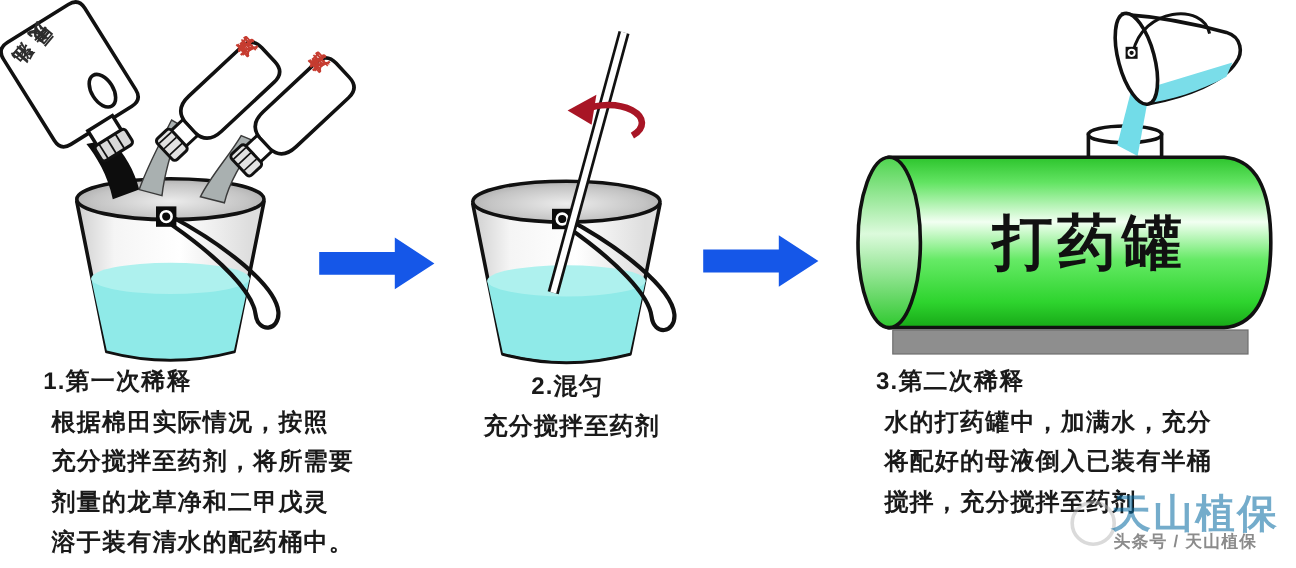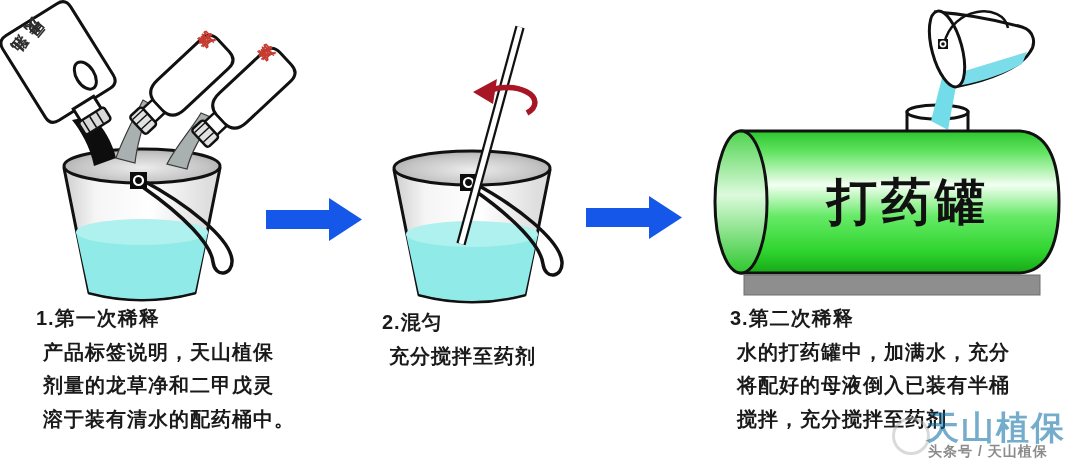--- a/index.html
+++ b/index.html
@@ -155,27 +155,28 @@
   </svg>
 
   <div class="v-label jug-col" style="left:41px;top:38px;">二甲戊灵</div>
   <div class="v-label jug-col" style="left:27px;top:56px;">乳油</div>
   <div class="v-label bottle-lab" style="left:184px;top:51px;">龙草净</div>
   <div class="v-label bottle-lab" style="left:244px;top:64px;">龙草净</div>
 
   <div class="step-block" style="left:36px;top:302px;">
     <div class="step-title">1.第一次稀释</div>
     <div class="step-lines">
-      <div>产品标签说明，天山植保</div>
+      <div>根据棉田实际情况，按照</div>
+      <div>充分搅拌至药剂，将所需要</div>
       <div>剂量的龙草净和二甲戊灵</div>
       <div>溶于装有清水的配药桶中。</div>
     </div>
   </div>
 
-  <div class="step-block" style="left:382px;top:306px;">
+  <div class="step-block" style="left:396px;top:306px;text-align:center;">
     <div class="step-title">2.混匀</div>
     <div class="step-lines">
       <div>充分搅拌至药剂</div>
     </div>
   </div>
 
   <div class="step-block" style="left:710px;top:302px;margin-left:20px;">
     <div class="step-title">3.第二次稀释</div>
     <div class="step-lines">
       <div>水的打药罐中，加满水，充分</div>

